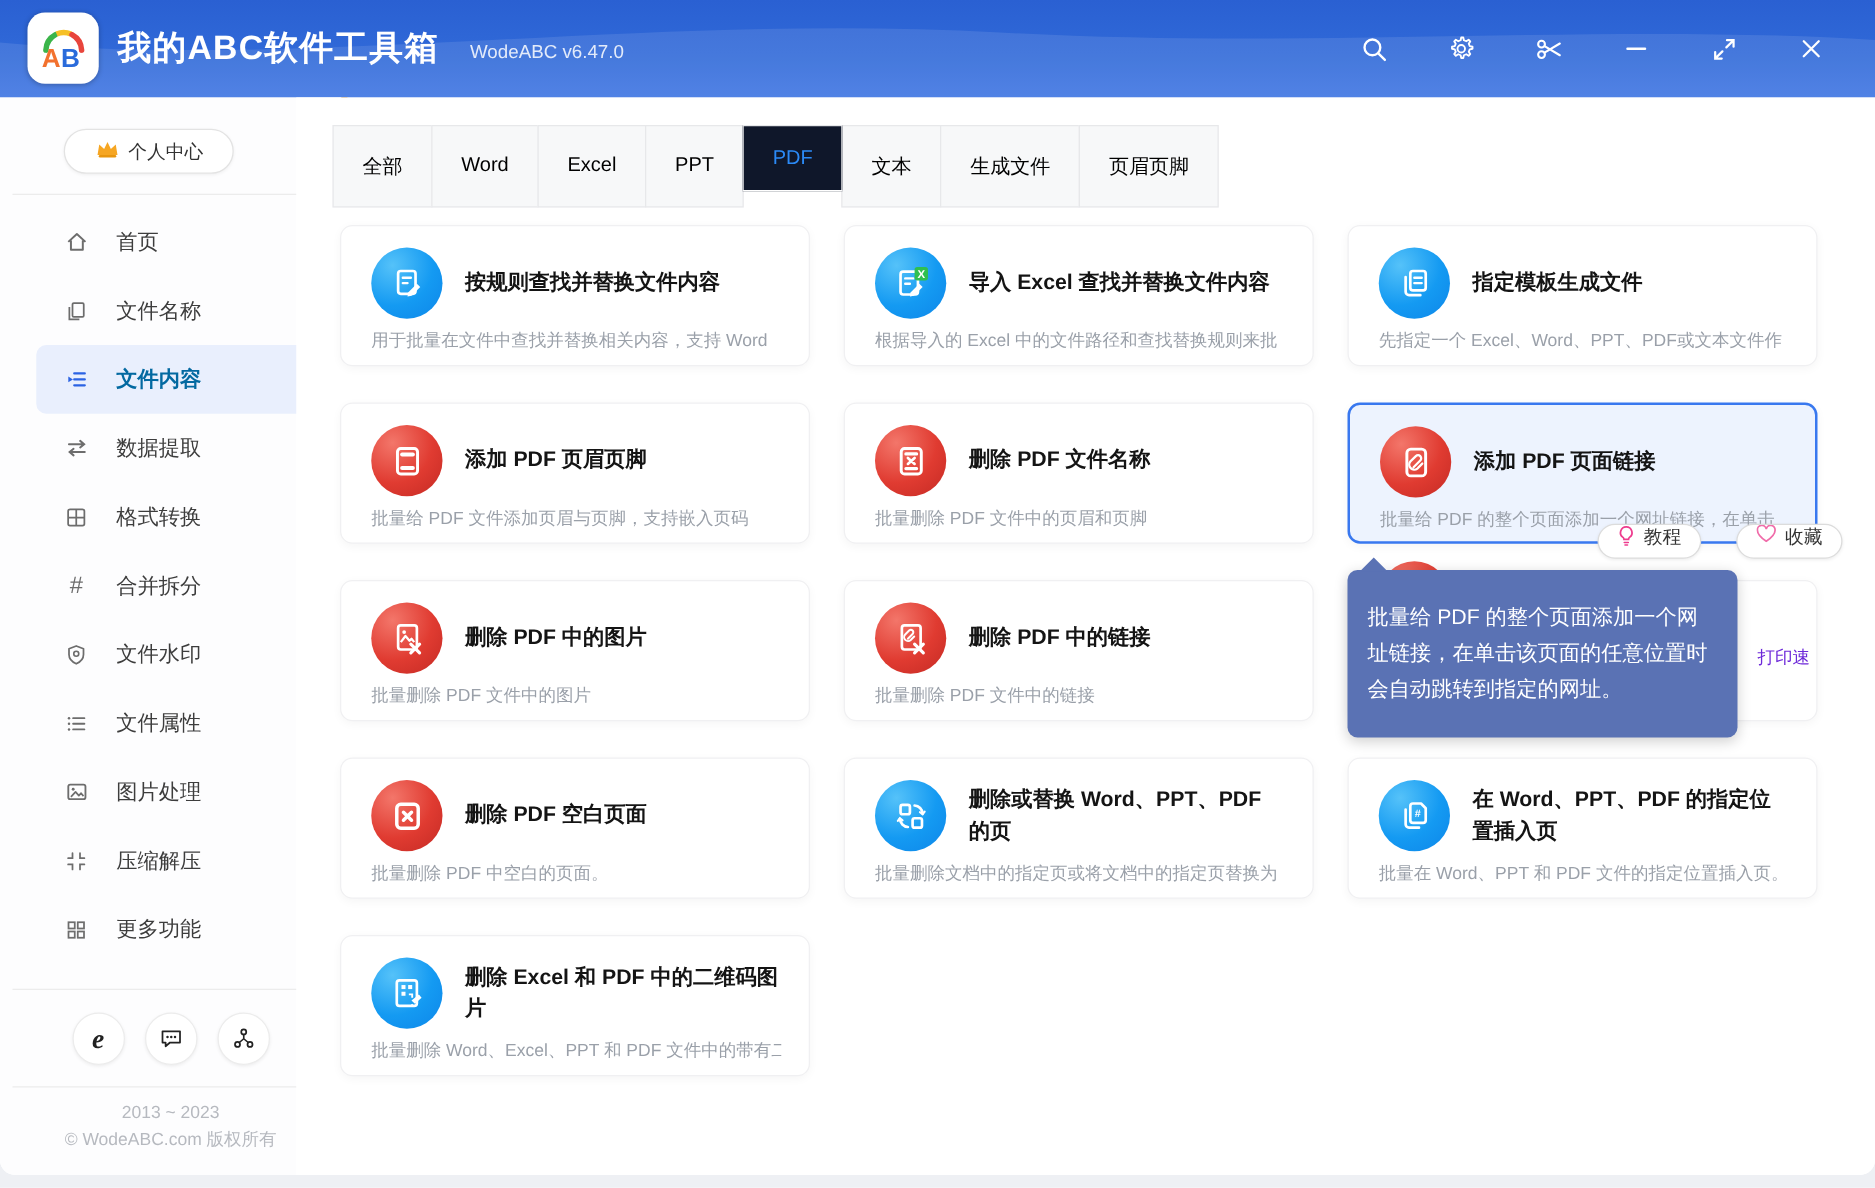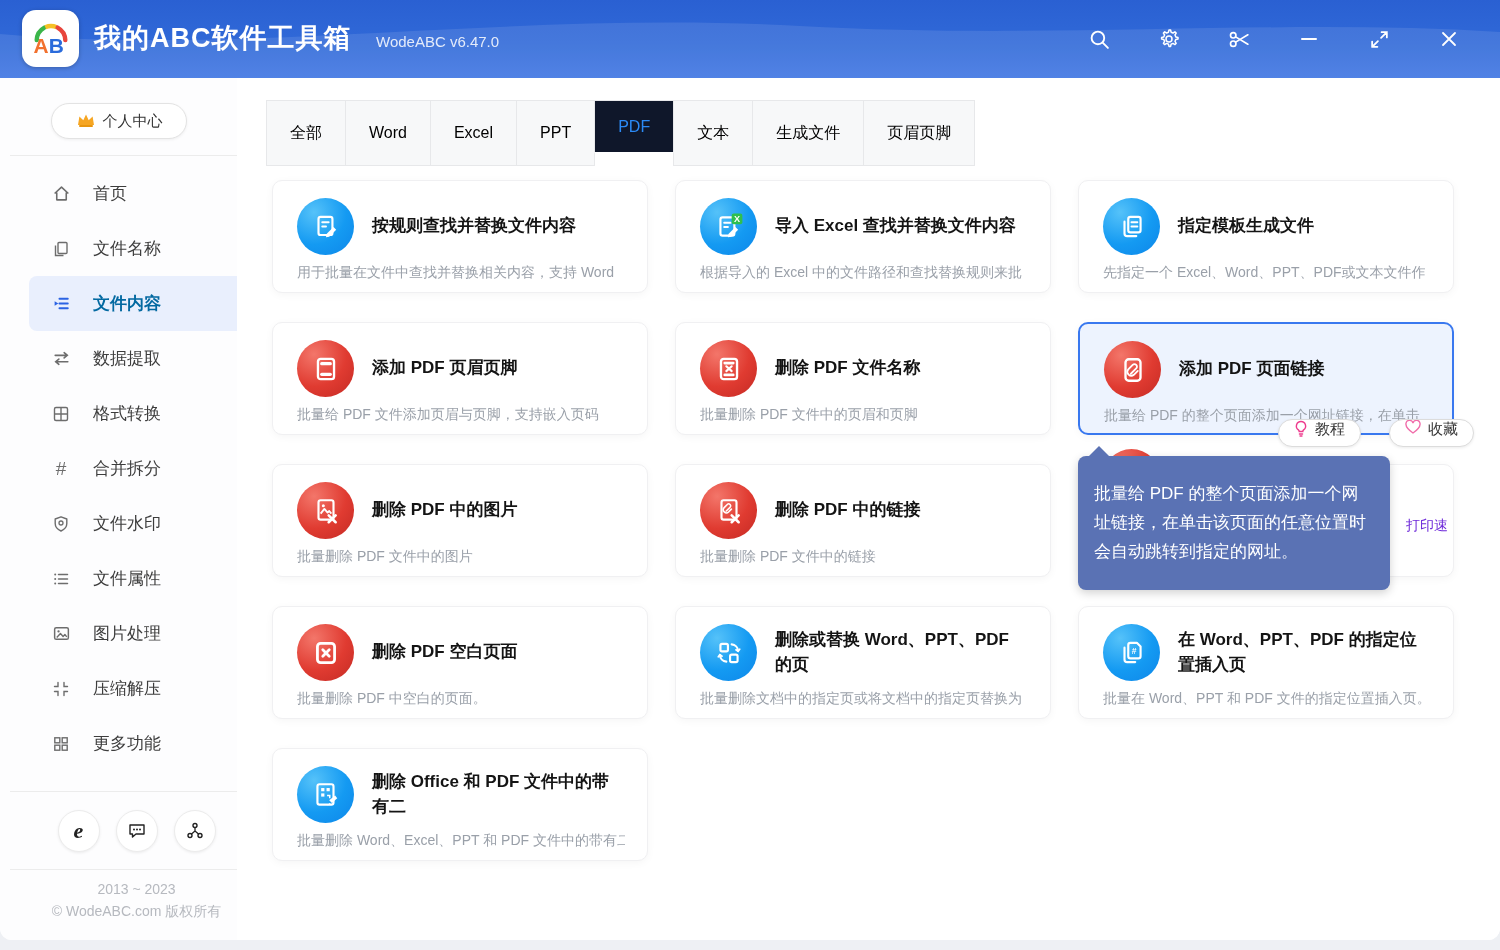--- a/index.html
+++ b/index.html
@@ -464,21 +464,21 @@
             <svg width="30" height="30" viewBox="0 0 28 28">
                 <rect x="6" y="4" width="15" height="19" rx="2" stroke="#fff" stroke-width="2" fill="none"></rect>
                 <rect x="9.5" y="7.5" width="3" height="3" fill="#fff"></rect>
                 <rect x="14.5" y="7.5" width="3" height="3" fill="#fff"></rect>
                 <rect x="9.5" y="12.5" width="3" height="3" fill="#fff"></rect>
                 <path d="M15 14.5 h2.5 v2.5" stroke="#fff" stroke-width="1.4" fill="none"></path>
                 <path d="M17 19 L22.5 14.5 L24.5 17 L19.5 21.5 Z" fill="#fff"></path>
                 <path d="M17.5 21.5 l-2.5 2 l4 -.5 Z" fill="#fff"></path>
               </svg>
           </div>
-          <div class="ctitle">删除 Office 和 PDF 文件中的带有二</div>
+          <div class="ctitle">删除 Excel 和 PDF 中的二维码图片</div>
         </div>
         <div class="cdesc">批量删除 Word、Excel、PPT 和 PDF 文件中的带有二</div>
       </div>
 
     </div>
   </main>
 
   <div class="tooltip">
     <span>批量给 PDF 的整个页面添加一个网址链接，在单击该页面的任意位置时会自动跳转到指定的网址。</span>
   </div>

